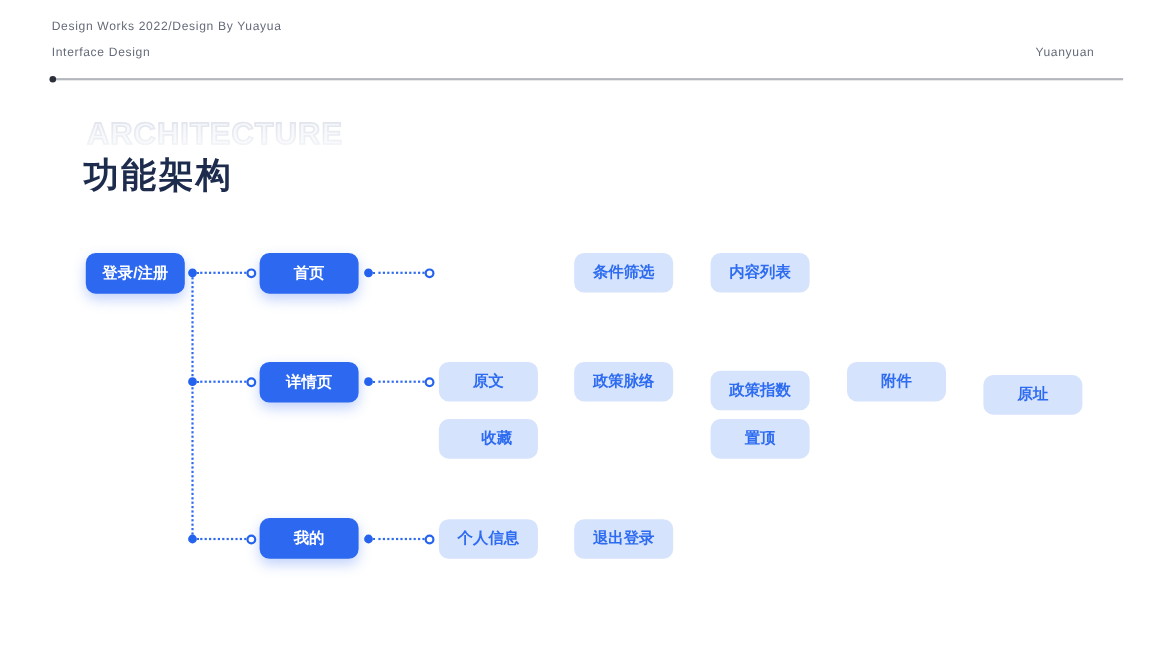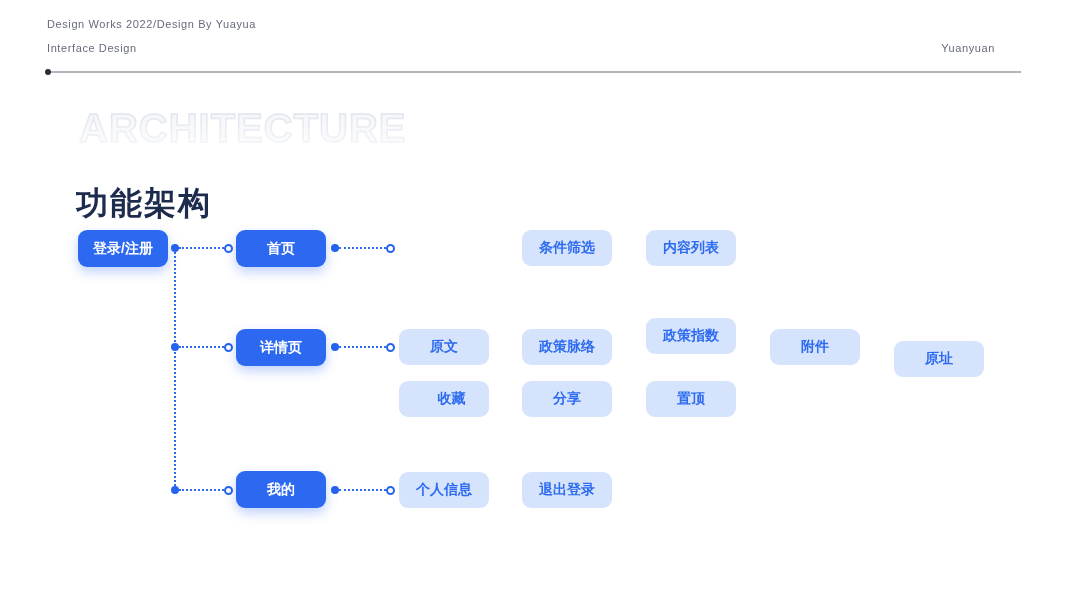--- a/index.html
+++ b/index.html
@@ -33,34 +33,33 @@
   }
   .hdr-rule-dot {
     position: absolute; left: -2px; top: -2px;
     width: 6px; height: 6px; border-radius: 50%;
     background: #2b2f3a;
   }
 
   
   .watermark {
     position: absolute; left: 79px; top: 106px;
-    font-size: 40px; font-weight: 800; letter-spacing: 1px;
+    font-size: 28px; font-weight: 800; letter-spacing: 1px;
     color: #f4f6fa;
     -webkit-text-stroke: 1.5px #e1e4ec;
     -webkit-mask-image: linear-gradient(to bottom, rgba(0,0,0,0.95) 20%, rgba(0,0,0,0.25) 100%);
             mask-image: linear-gradient(to bottom, rgba(0,0,0,0.95) 20%, rgba(0,0,0,0.25) 100%);
     z-index: 1;
     white-space: nowrap;
   }
   .page-title {
     position: absolute; left: 76px; top: 138px;
     font-size: 32px; font-weight: 800; letter-spacing: 2px;
     color: #1d2b4d; z-index: 2;
     white-space: nowrap;
-    margin-top: 44px;
   }
 
   
   .node {
     position: absolute;
     width: 90px;
     display: flex; align-items: center; justify-content: center;
     border-radius: 9px;
     font-size: 14px; font-weight: 700;
     white-space: nowrap;
@@ -143,24 +142,23 @@
   <div class="node node-primary" style="left:78px;  top:230px;">登录/注册</div>
   <div class="node node-primary" style="left:236px; top:230px;">首页</div>
   <div class="node node-primary" style="left:236px; top:329px;">详情页</div>
   <div class="node node-primary" style="left:236px; top:471px;">我的</div>
 
   <div class="node node-secondary" style="left:522px; top:230px;">条件筛选</div>
   <div class="node node-secondary" style="left:646px; top:230px;">内容列表</div>
 
   <div class="node node-secondary" style="left:399px; top:329px;">原文</div>
   <div class="node node-secondary" style="left:522px; top:329px;">政策脉络</div>
-  <div class="node node-secondary" style="left:646px; top:318px;text-align:center;">政策指数</div>
+  <div class="node node-secondary" style="left:646px; top:337px;text-align:center;">政策指数</div>
   <div class="node node-secondary" style="left:770px; top:329px;">附件</div>
   <div class="node node-secondary" style="left:894px; top:329px;margin-top:12px;">原址</div>
 
   <div class="node node-secondary" style="left:399px; top:381px;padding-left:15px;">收藏</div>
-  <div class="node node-secondary" style="left:522px; top:381px;">分享</div>
   <div class="node node-secondary" style="left:646px; top:381px;">置顶</div>
 
   <div class="node node-secondary" style="left:399px; top:472px;">个人信息</div>
   <div class="node node-secondary" style="left:522px; top:472px;">退出登录</div>
 
 </div>
 
 </body></html>

